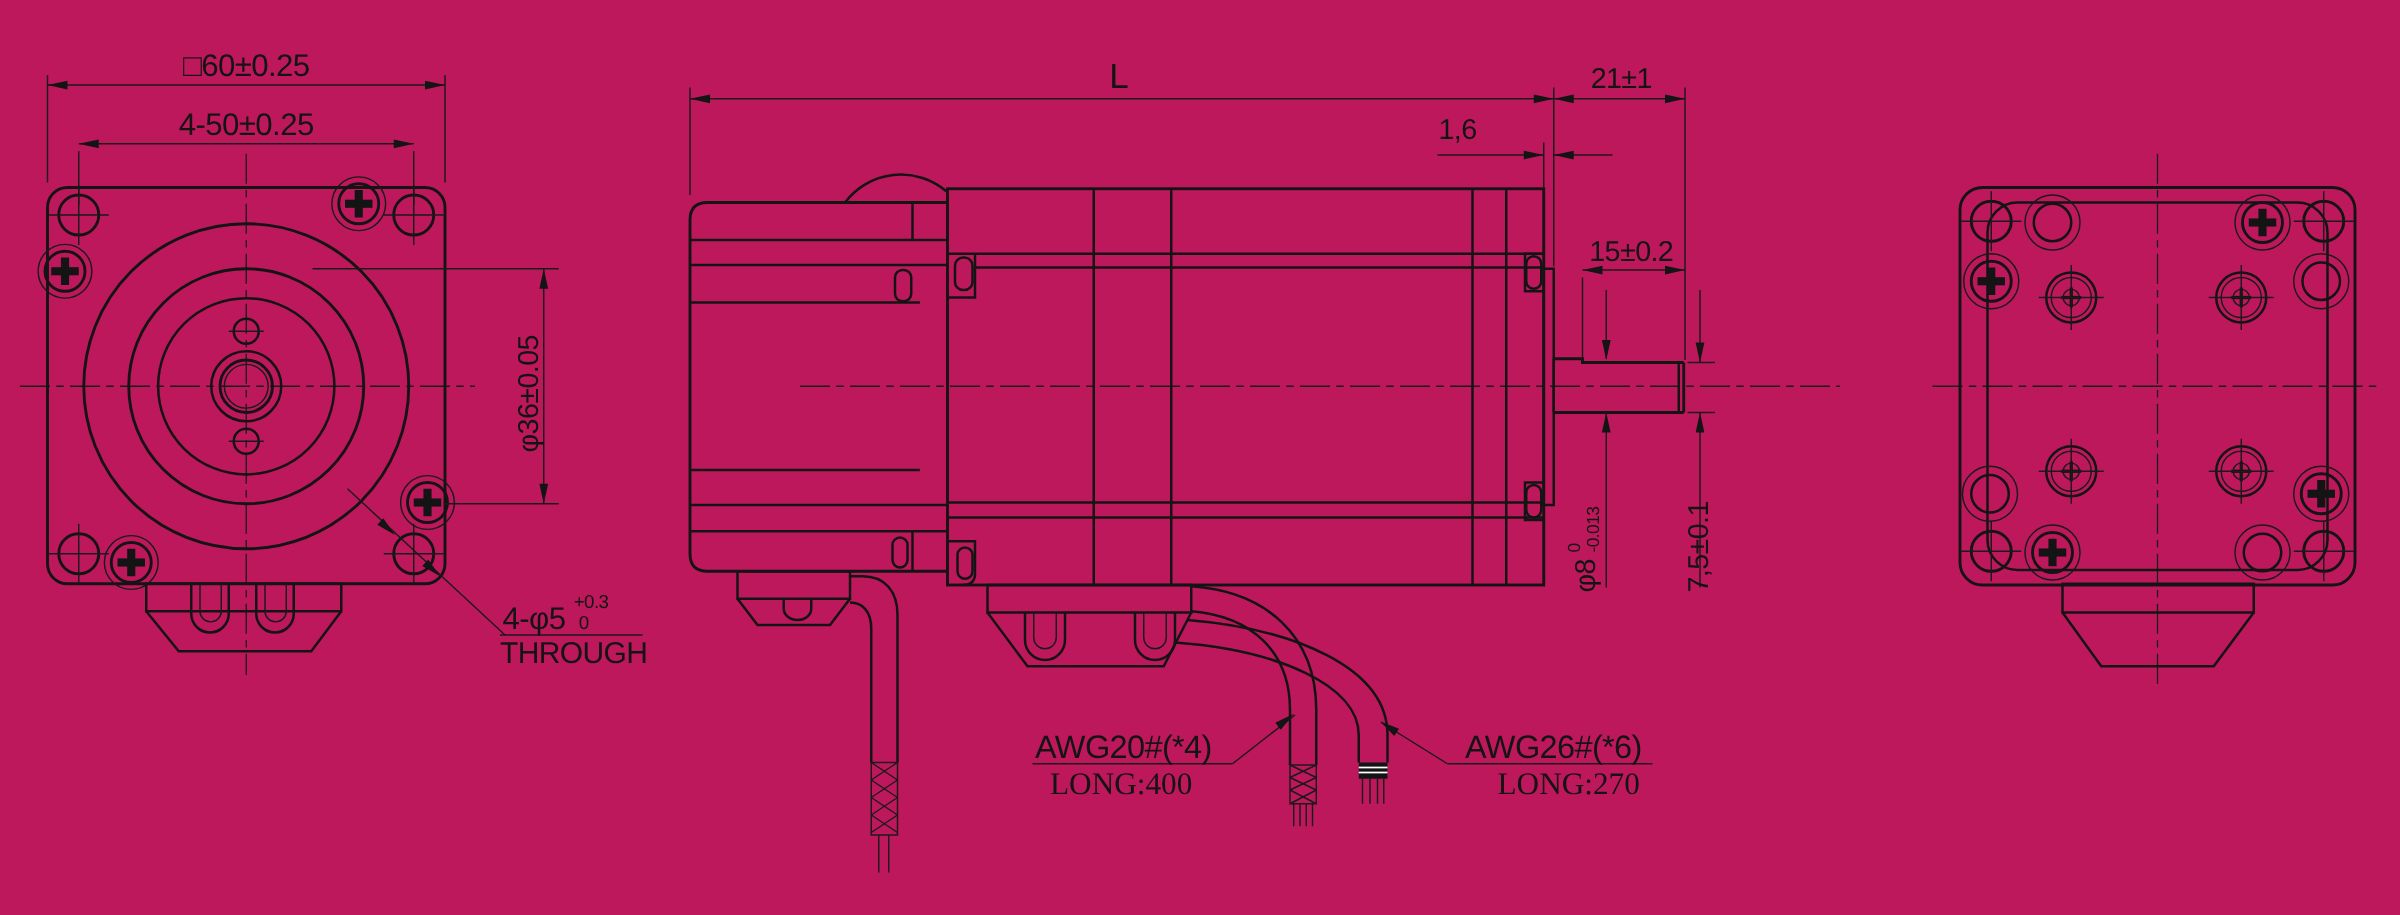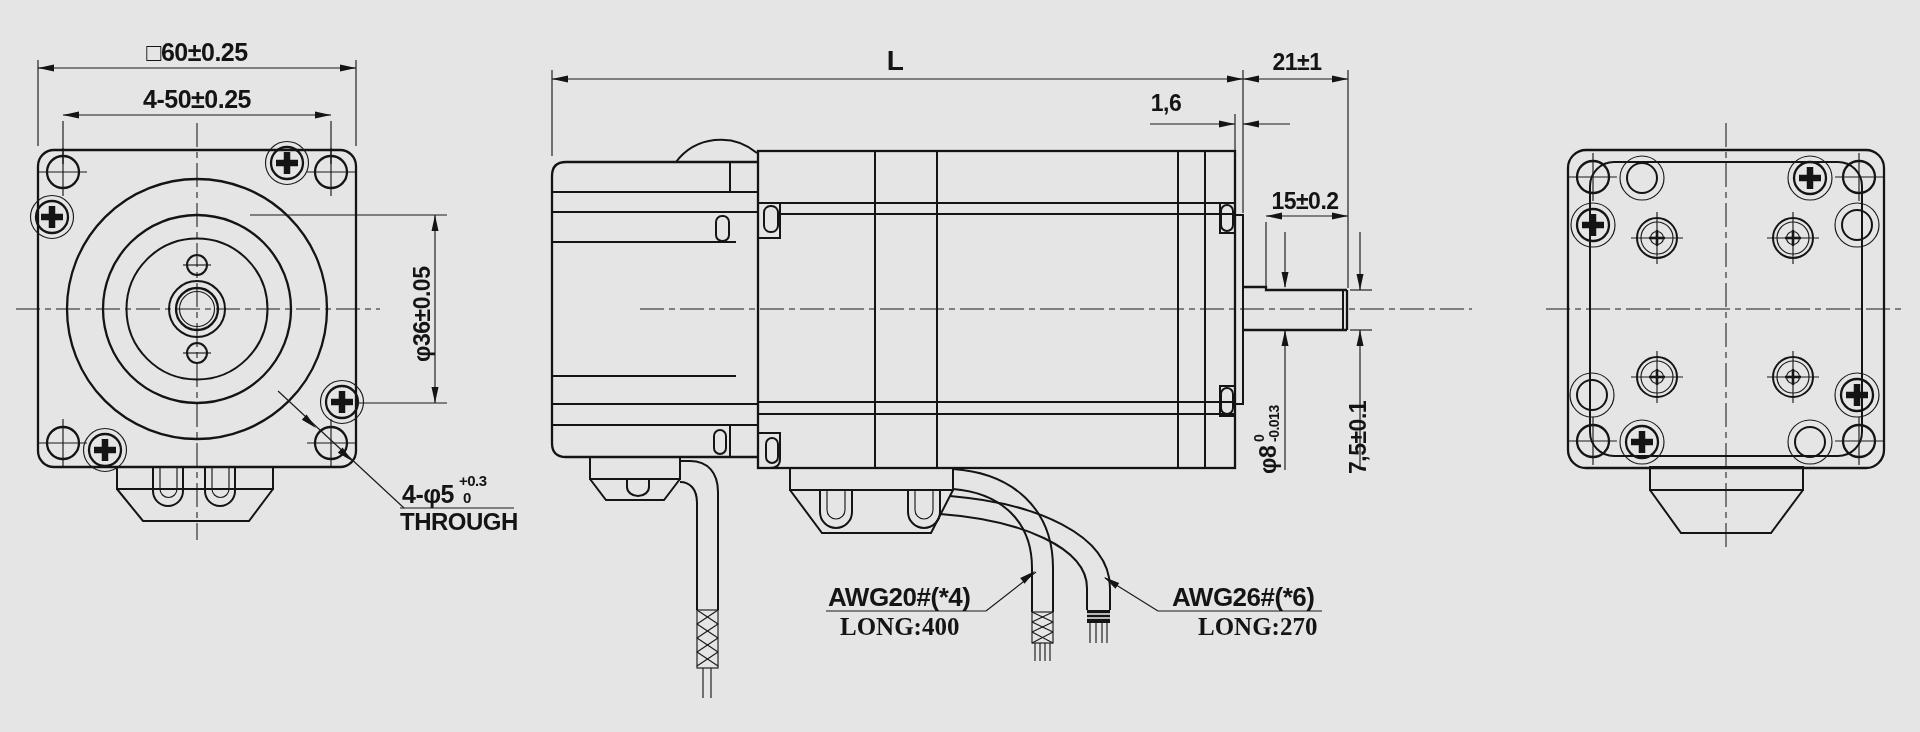--- a/index.html
+++ b/index.html
@@ -1,16 +1,16 @@
 <!DOCTYPE html>
 <html><head>
 <meta charset="utf-8">
 <style>
   html,body{margin:0;padding:0;background:#ffffff;}
-  .stage{width:1920px;height:732px;background:#e5e5e5;position:relative;overflow:hidden;font-weight:bold;}
+  .stage{width:1920px;height:732px;background:#be185d;position:relative;overflow:hidden;}
   svg{display:block;}
   .ol   {fill:none;stroke:#141414;stroke-width:2.3;}
   .ol2  {fill:none;stroke:#141414;stroke-width:2.0;}
   .thin {fill:none;stroke:#1a1a1a;stroke-width:1.15;}
   .cl   {fill:none;stroke:#1a1a1a;stroke-width:1.05;stroke-dasharray:24 5 6 5;}
   .arr  {fill:#141414;stroke:none;}
   .crossbar{stroke:#141414;stroke-width:6.5;fill:none;}
   .minicross{stroke:#141414;stroke-width:2.6;fill:none;}
   .dimtxt{font-family:"Liberation Sans",sans-serif;fill:#141414;letter-spacing:-0.5px;}
   .sertxt{font-family:"Liberation Serif",serif;fill:#141414;}

